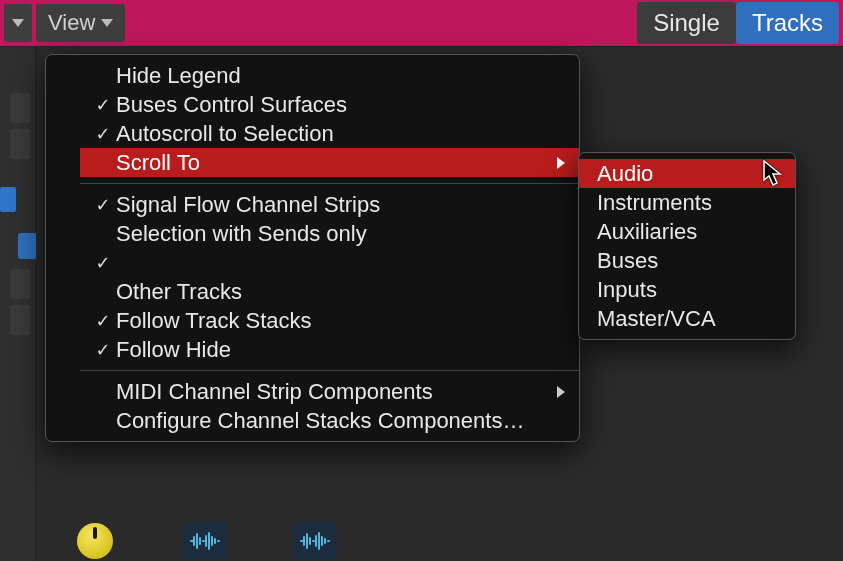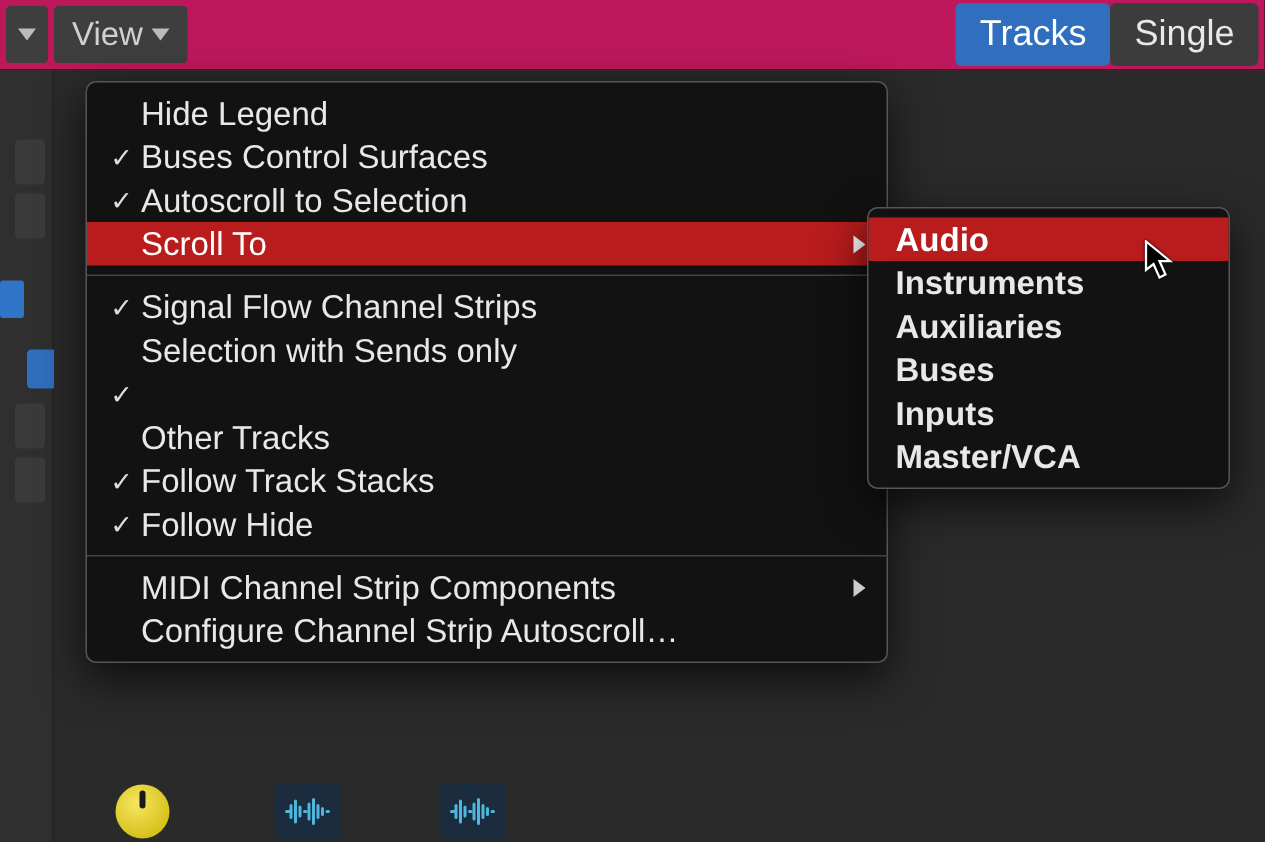--- a/index.html
+++ b/index.html
@@ -87,22 +87,22 @@
     .wave-icon svg { width: 30px; height: 22px; }
 
     .menu {
       position: absolute;
       background: rgba(18,18,18,0.98);
       border: 1px solid #555;
       border-radius: 7px;
       box-shadow: 0 10px 30px rgba(0,0,0,0.7);
       padding: 6px 0;
     }
-    .menu.main { left: 57px; top: 54px; width: 535px; }
-    .menu.sub  { left: 578px; top: 138px; width: 242px; font-weight: bold; }
+    .menu.main { left: 45px; top: 54px; width: 535px; padding-left: 34px; }
+    .menu.sub  { left: 578px; top: 152px; width: 218px; }
 
     .mi {
       display: flex; align-items: center;
       height: 29px;
       padding: 0 16px 0 10px;
       font-size: 22px;
       color: #e8e8e8;
       cursor: default;
       position: relative;
     }
@@ -136,25 +136,25 @@
   <div class="tb-left">
     <div class="tb-btn small">
       <span class="chev"></span>
     </div>
     <div class="tb-btn">
       <span>View</span>
       <span class="chev"></span>
     </div>
   </div>
   <div class="tb-right">
+    <div class="seg off">
+      <span>Single</span>
+    </div>
     <div class="seg on">
       <span>Tracks</span>
-    </div>
-    <div class="seg off">
-      <span>Single</span>
     </div>
   </div>
 </div>
 
 <div class="left-strip">
   <div class="strip-block1"></div>
   <div class="strip-block2"></div>
   <div class="strip-seg" style="top:46px"></div>
   <div class="strip-seg" style="top:82px"></div>
   <div class="strip-seg" style="top:222px"></div>
@@ -223,21 +223,21 @@
     <span>Follow Hide</span>
   </div>
   <div class="sep"></div>
   <div class="mi">
     <span class="chk"></span>
     <span>MIDI Channel Strip Components</span>
     <span class="sub-arrow"></span>
   </div>
   <div class="mi">
     <span class="chk"></span>
-    <span>Configure Channel Strip Autoscroll…</span>
+    <span>Configure Channel Stacks Components…</span>
   </div>
 </div>
 
 <div class="menu sub">
   <div class="mi hl">
     <span>Audio</span>
   </div>
   <div class="mi">
     <span>Instruments</span>
   </div>

